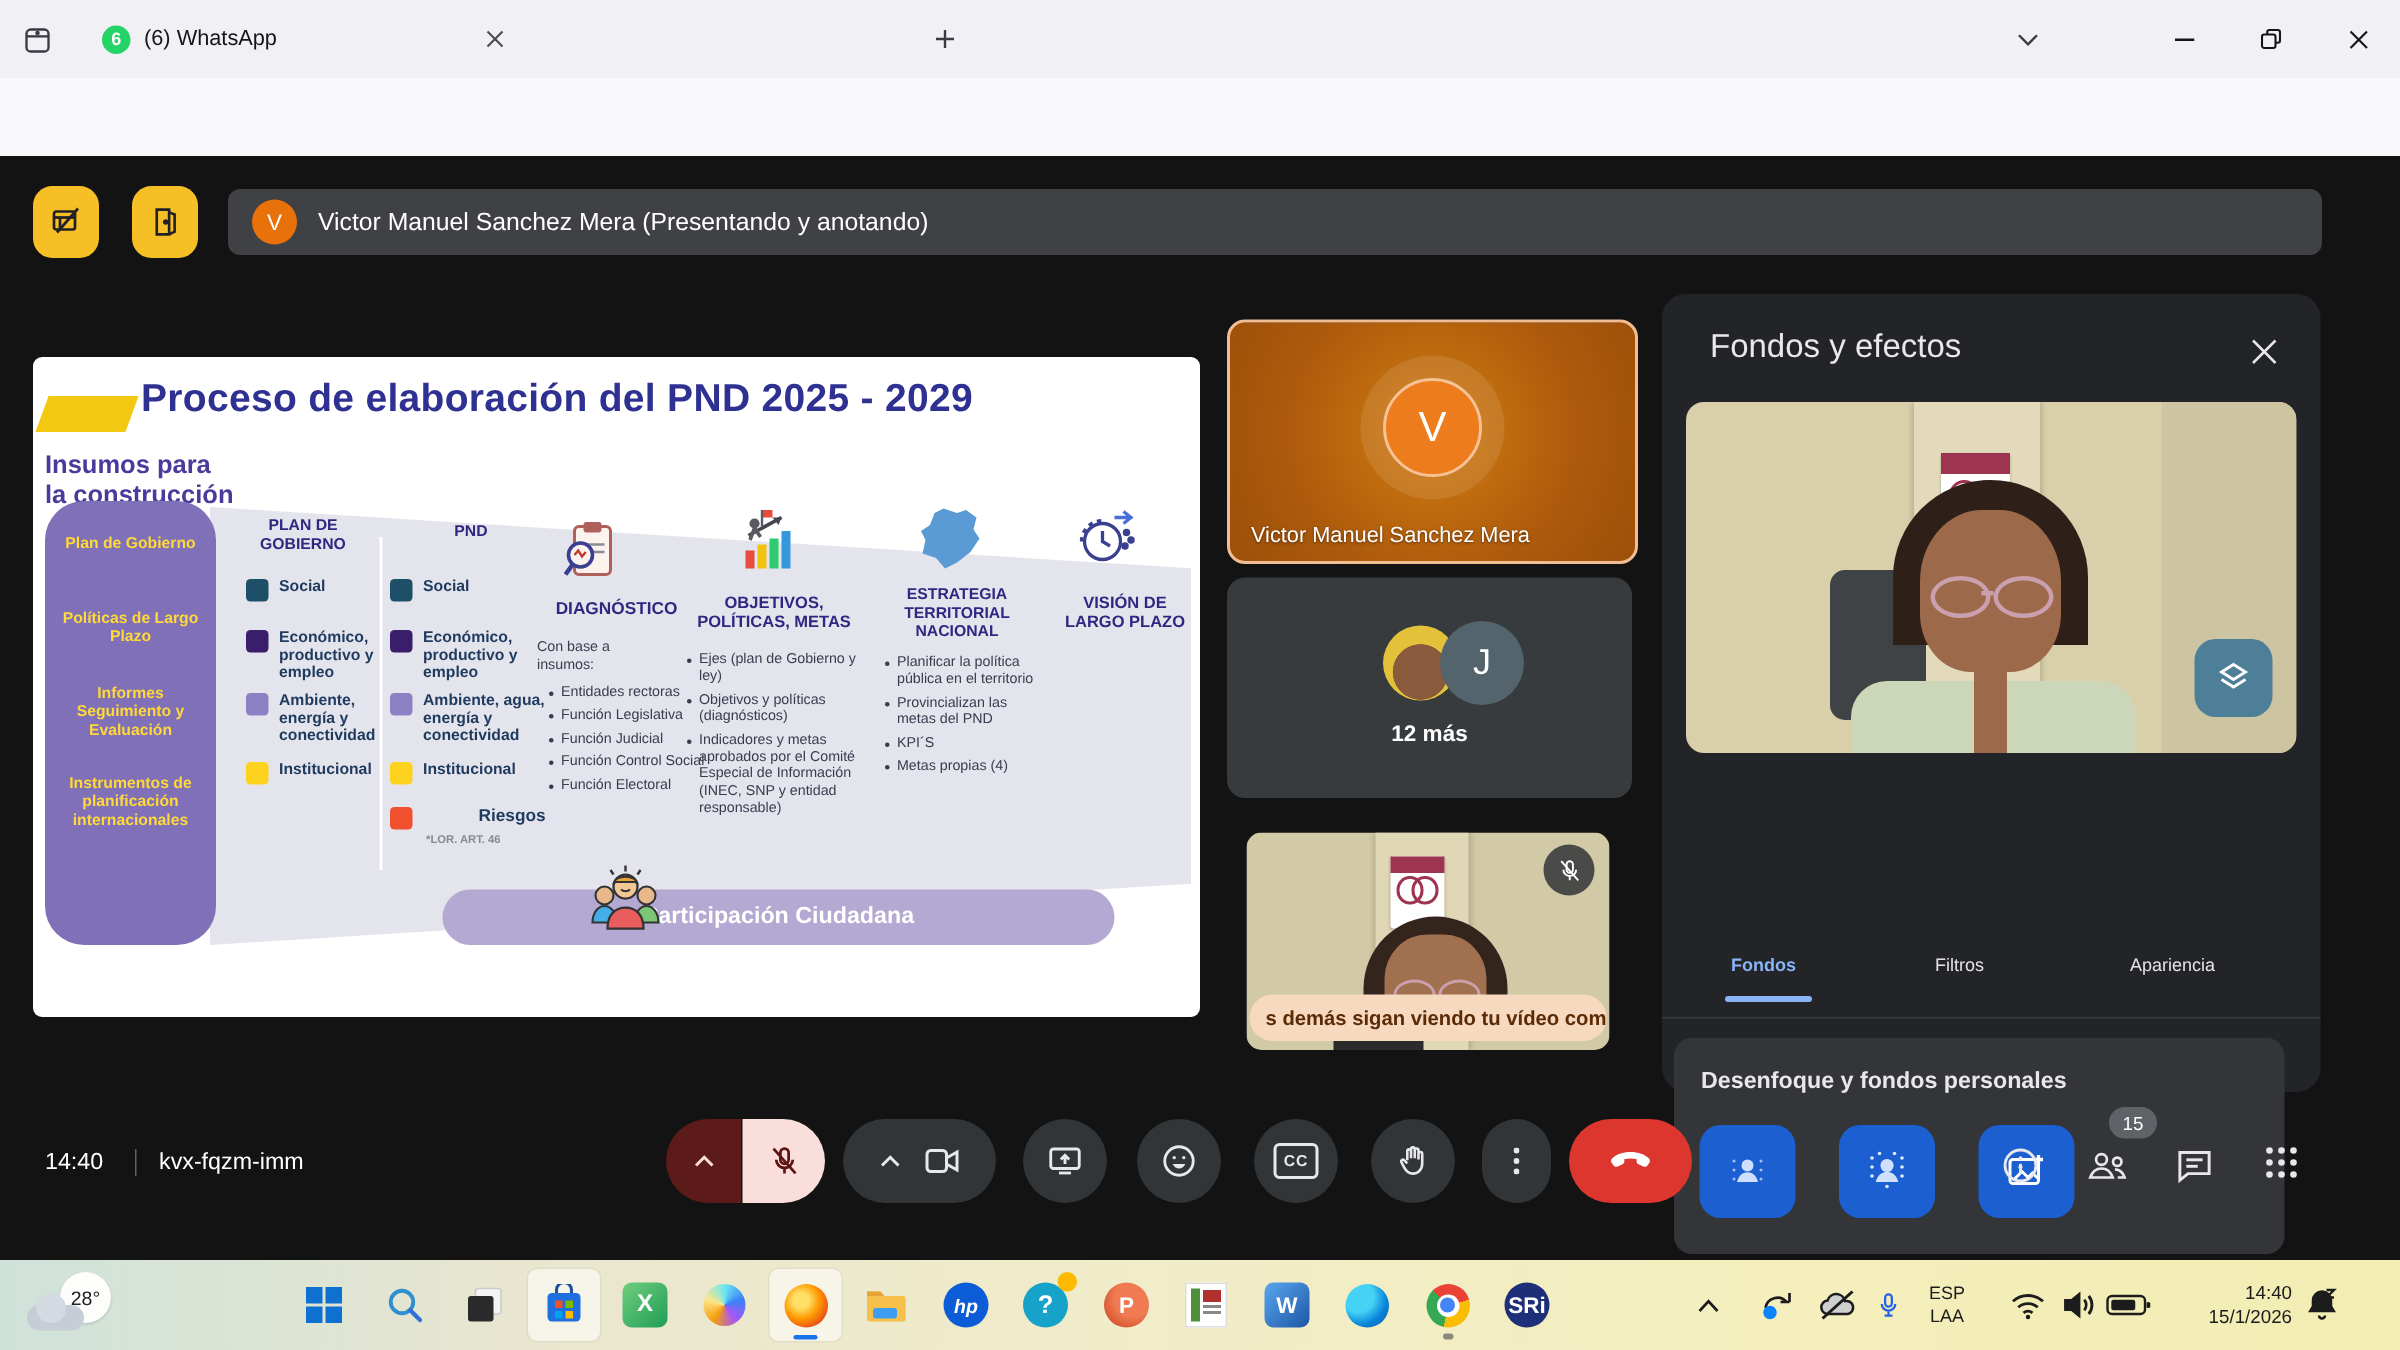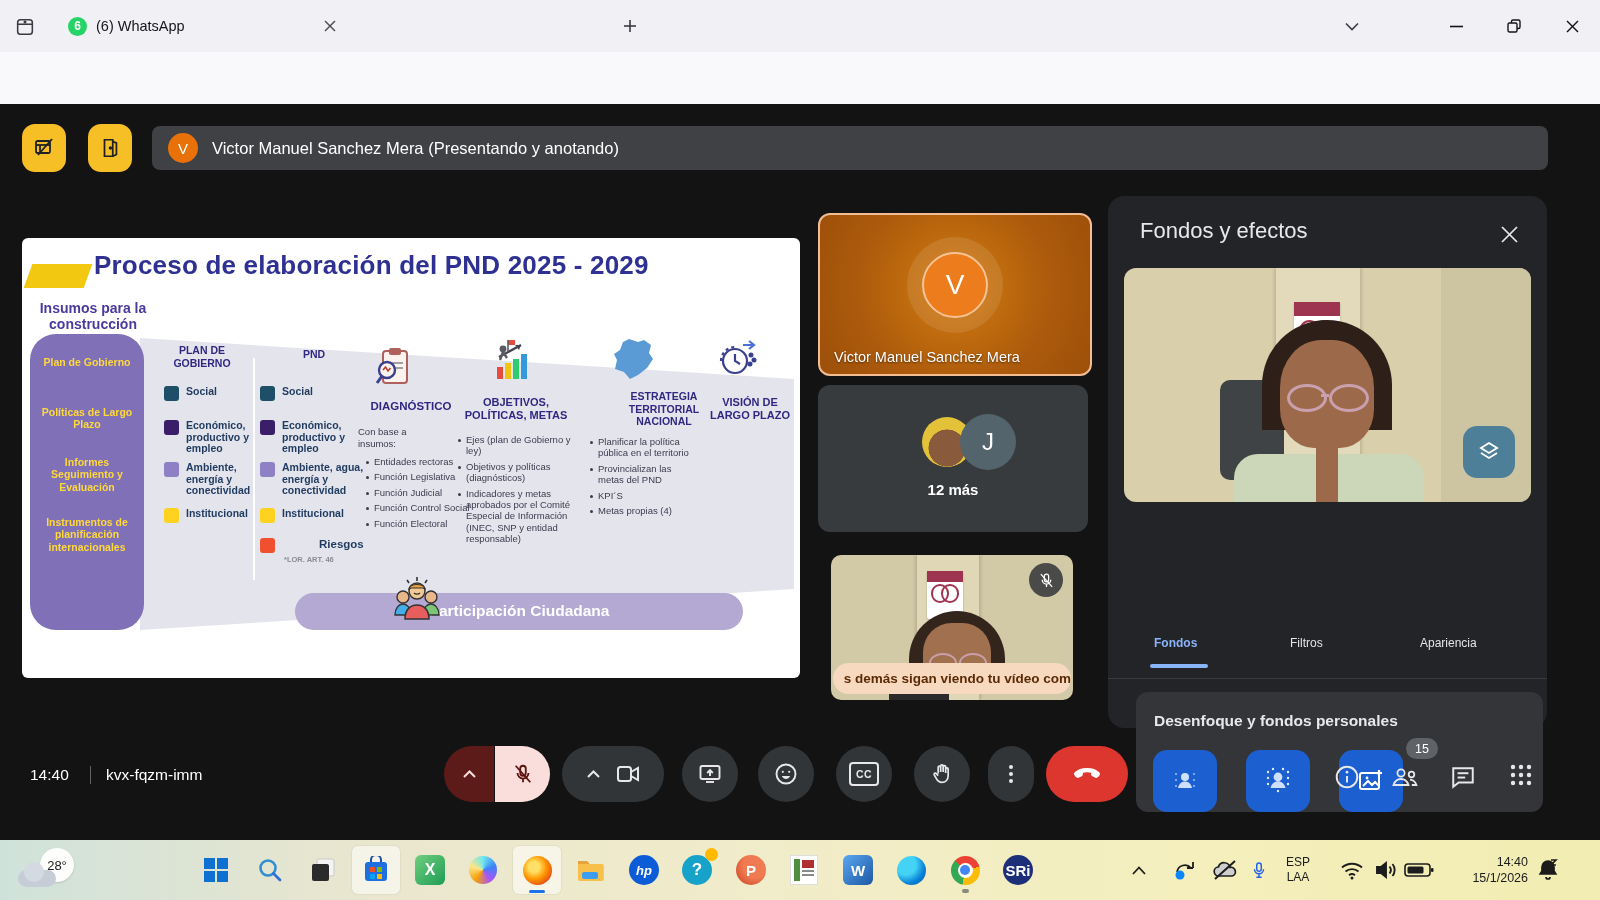--- a/index.html
+++ b/index.html
@@ -18,21 +18,21 @@
   
   .stage{position:absolute;left:0;top:104px;width:1600px;height:736px;background:#131314;}
   .yellowbtn{position:absolute;width:44px;height:48px;background:#F6BF26;border-radius:13px;display:flex;align-items:center;justify-content:center;}
   .banner{position:absolute;left:152px;top:22px;width:1396px;height:44px;background:#3f4145;border-radius:8px;display:flex;align-items:center;}
   .avatar-sm{width:30px;height:30px;border-radius:50%;background:#E8710A;color:#fff;display:flex;align-items:center;justify-content:center;font-size:15px;margin:0 14px 0 16px;}
   .banner span{color:#fff;font-size:16.5px;}
   
   .slide{position:absolute;left:22px;top:134px;width:778px;height:440px;background:#fff;border-radius:6px;overflow:hidden;}
   .stitle{position:absolute;left:72px;top:12px;font-size:26px;font-weight:800;color:#2e3192;letter-spacing:.2px;}
   .sflag{position:absolute;left:6px;top:26px;width:60px;height:24px;background:#F2C811;transform:skewX(-20deg);}
-  .insumos{position:absolute;left:8px;top:62px;width:126px;text-align:center;font-size:14px;font-weight:800;color:#4a3a9c;line-height:1.15;}
+  .insumos{position:absolute;left:8px;top:62px;width:126px;font-size:17px;font-weight:800;color:#4a3a9c;line-height:1.15;}
   .lpanel{position:absolute;left:8px;top:96px;width:114px;height:296px;background:#7f70b8;border-radius:26px;}
   .lpi{position:absolute;left:5px;width:104px;text-align:center;font-size:10.5px;font-weight:800;color:#ffd83a;line-height:1.18;}
   .funnel{position:absolute;left:118px;top:100px;width:654px;height:292px;background:#e4e4ec;clip-path:polygon(0 0,100% 14%,100% 86%,0 100%);}
   .colhead{position:absolute;font-size:10.5px;font-weight:800;color:#312783;text-align:center;line-height:1.2;}
   .sq{width:15px;height:15px;border-radius:3px;flex:0 0 15px;margin-top:0px;}
   .pitem{position:absolute;display:flex;gap:7px;align-items:flex-start;}
   .pitem span.lbl{font-size:10.5px;font-weight:700;color:#1e3a5f;line-height:1.1;}
   .bnote{position:absolute;font-size:7.5px;color:#8a8a93;font-weight:700;}
   .bul{display:flex;gap:5px;margin-bottom:4px;}
   .bul .dot{width:3px;height:3px;border-radius:50%;background:#3b3b4f;flex:0 0 3px;margin-top:5px;}
@@ -48,21 +48,21 @@
   .scol{position:absolute;top:0;bottom:0;background:#e0d7b6;box-shadow:-2px 0 3px rgba(0,0,0,.12),2px 0 3px rgba(0,0,0,.12);}
   .sign{position:absolute;background:#fff;border-radius:2px;box-shadow:0 1px 2px rgba(0,0,0,.25);}
   .sign .sh{height:22%;background:#9e3550;}
   .sign .circ{position:absolute;top:28%;width:38%;height:30%;border:2px solid #9e3550;border-radius:50%;}
   
   .panel{position:absolute;left:1108px;top:92px;width:439px;height:532px;background:#232427;border-radius:16px;}
   .ptitle{position:absolute;left:32px;top:22px;font-size:22px;color:#e8e8ec;}
   .ptab{position:absolute;font-size:12px;color:#e4e4e8;}
   .ptab.on{color:#8ab4f8;font-weight:700;}
   .tabline{position:absolute;left:42px;top:468px;width:58px;height:4px;border-radius:2px;background:#8ab4f8;}
-  .card{position:absolute;left:28px;top:496px;width:407px;height:120px;background:#333538;border-radius:12px;}
+  .card{position:absolute;left:8px;top:496px;width:407px;height:144px;background:#333538;border-radius:12px;}
   .bluebtn{position:absolute;top:58px;width:64px;height:62px;border-radius:14px;background:#1b5fd0;display:flex;align-items:center;justify-content:center;}
   
   .cbtn{position:absolute;top:642px;height:56px;background:#323537;display:flex;align-items:center;justify-content:center;}
   .round{border-radius:28px;width:56px;}
   .ctime{position:absolute;color:#fff;font-size:15.5px;top:662px;}
   .ricon{position:absolute;top:660px;}
   .badge15{position:absolute;left:1406px;top:634px;min-width:22px;height:21px;padding:0 5px;border-radius:11px;background:#5f6368;color:#fff;font-size:12.5px;display:flex;align-items:center;justify-content:center;}
   
   .taskbar{position:absolute;left:0;top:840px;width:1600px;height:60px;background:linear-gradient(90deg,#cfe2da,#e9e6cf 22%,#f1ecc9 48%,#f4efbc 75%,#f2edb2);}
   .tslot{position:absolute;top:6px;width:48px;height:48px;border-radius:6px;display:flex;align-items:center;justify-content:center;}
@@ -361,21 +361,21 @@
             <span class="dot"></span>
             <span class="t">Indicadores y metas aprobados por el Comité Especial de Información (INEC, SNP y entidad responsable)</span>
           </div>
       </div>
 
       <div class="ic" style="left:588px;top:98px;width:50px;height:46px;">
         <svg width="48" height="44" viewBox="0 0 48 44">
             <path d="M18 2l9 3 6-2 7 5-2 8 4 6-6 9-9 7-8 4-6-7-9-3 2-9-3-6 6-4 3-8z" fill="#5b9bd5"></path>
           </svg>
       </div>
-      <div class="colhead" style="left:588px;top:152px;width:108px;font-size:10.5px;">ESTRATEGIA TERRITORIAL NACIONAL</div>
+      <div class="colhead" style="left:562px;top:152px;width:108px;font-size:10.5px;">ESTRATEGIA TERRITORIAL NACIONAL</div>
       <div style="position:absolute;left:568px;top:198px;width:100px;">
         <div class="bul">
             <span class="dot"></span>
             <span class="t">Planificar la política pública en el territorio</span>
           </div>
         <div class="bul">
             <span class="dot"></span>
             <span class="t">Provincializan las metas del PND</span>
           </div>
         <div class="bul">

